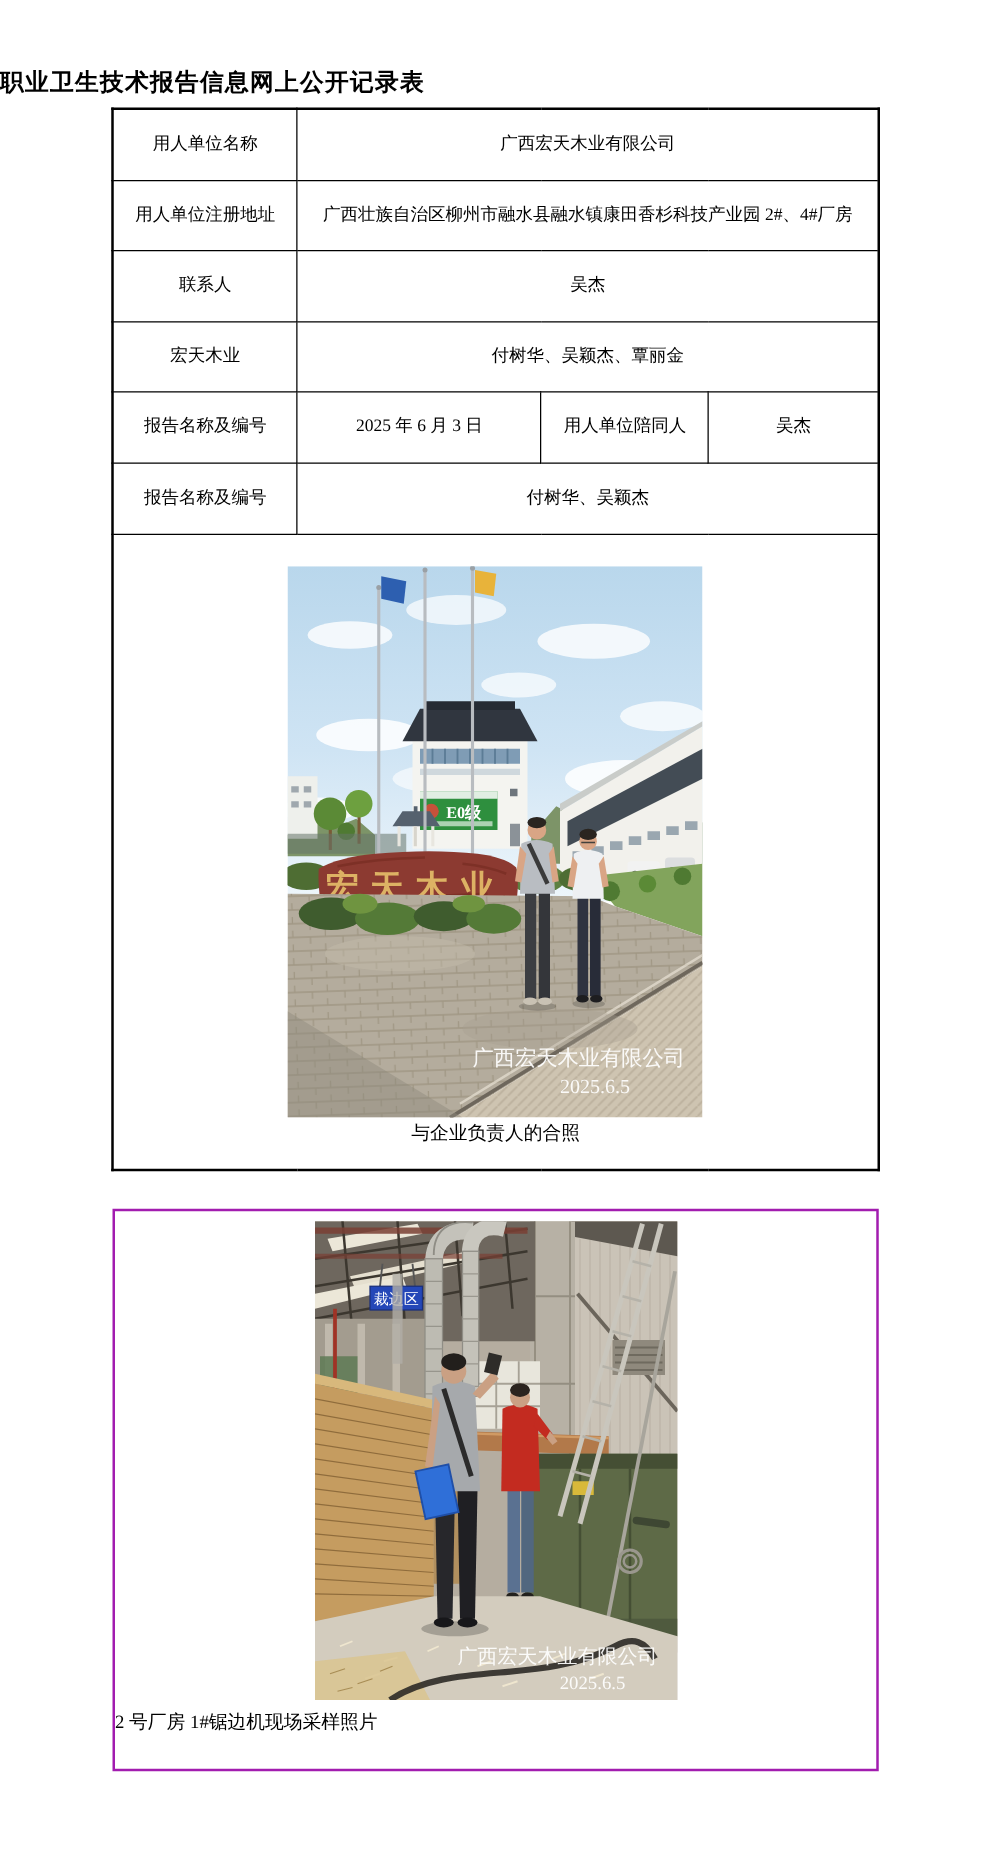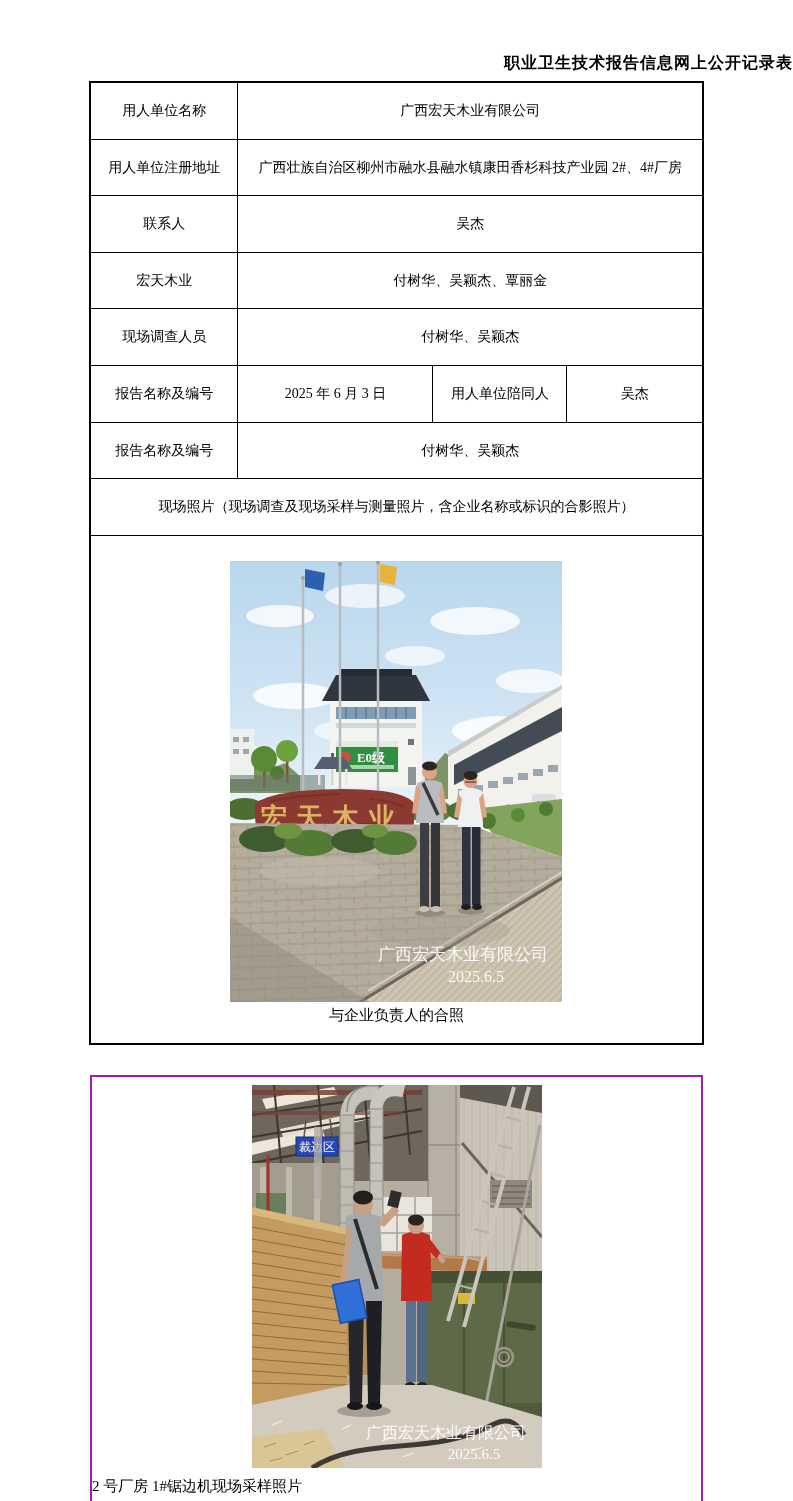--- a/index.html
+++ b/index.html
@@ -1,18 +1,18 @@
 <!DOCTYPE html>
 <html><head>
 <meta charset="utf-8">
 <style>
   html,body{margin:0;padding:0;background:#ffffff;}
   body{font-family:"Liberation Serif","DejaVu Serif",serif;color:#000;}
   .page{position:relative;width:793px;height:1501px;background:#fff;overflow:hidden;}
-  .doc-title{padding-top:53px;text-align:right;font-size:16px;font-weight:bold;letter-spacing:1px;}
+  .doc-title{padding-top:53px;text-align:left;font-size:19px;font-weight:bold;letter-spacing:1px;}
   table.record-table{width:613px;margin:7px auto 0 auto;border-collapse:collapse;table-layout:fixed;border:2px solid #000;}
   table.record-table td{border:1px solid #000;font-size:14px;text-align:center;vertical-align:middle;padding:18px 4px;line-height:1.4;overflow:hidden;}
   td.hdr-left{text-align:left;padding-left:8px;}
   td.photo-cell{padding:0;vertical-align:top;}
   .addr-inner{width:94%;margin:0 auto;}
   .photo-wrap{width:332px;margin:7px auto 0 auto;line-height:0;}
   .photo-caption{font-size:15px;margin-top:4px;line-height:1.3;}
   .photo-box2{width:609px;height:446px;border:2px solid #a21caf;margin:30px auto 0 auto;}
   .photo2-wrap{width:290px;margin:8px auto 0 auto;line-height:0;}
   .photo2-caption{text-align:left;font-size:15px;margin-top:9px;line-height:1.3;}
@@ -46,36 +46,29 @@
           </td>
       </tr>
       <tr style="height:36px">
         <td>联系人</td>
         <td colspan="3">吴杰</td>
       </tr>
       <tr style="height:41px">
         <td>宏天木业</td>
         <td colspan="3">付树华、吴颖杰、覃丽金</td>
       </tr>
-      <tr style="height:38px">
-        <td>现场调查人员</td>
-        <td colspan="3">付树华、吴颖杰</td>
-      </tr>
       <tr style="height:42px">
         <td>报告名称及编号</td>
         <td>2025 年 6 月 3 日</td>
         <td>用人单位陪同人</td>
         <td>吴杰</td>
       </tr>
       <tr style="height:37px">
         <td>报告名称及编号</td>
         <td colspan="3">付树华、吴颖杰</td>
-      </tr>
-      <tr style="height:42px">
-        <td colspan="4" class="hdr-left">现场照片（现场调查及现场采样与测量照片，含企业名称或标识的合影照片）</td>
       </tr>
       <tr style="height:478px">
         <td colspan="4" class="photo-cell">
           <div class="photo-wrap">
 
             <svg width="332" height="441" viewBox="0 0 332 441">
               <defs>
                 <linearGradient id="sky" x1="0" y1="0" x2="0" y2="1">
                   <stop offset="0" stop-color="#b9d7ec"></stop>
                     <stop offset="0.55" stop-color="#cfe4f4"></stop>

